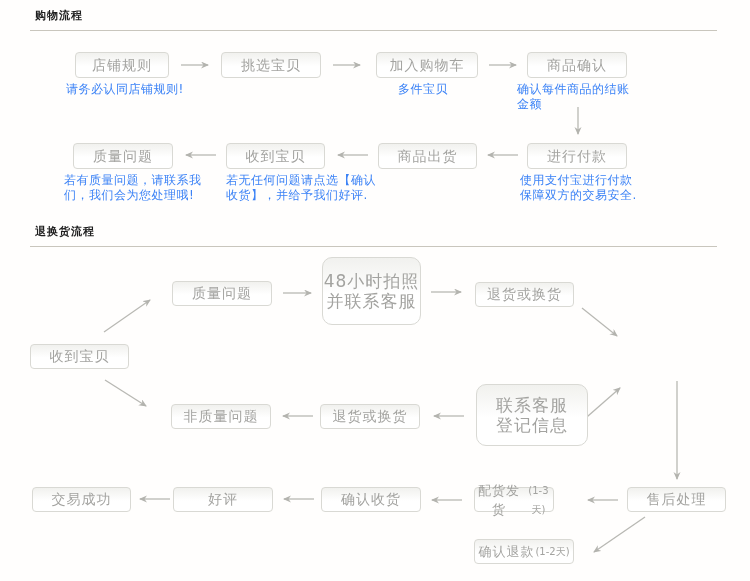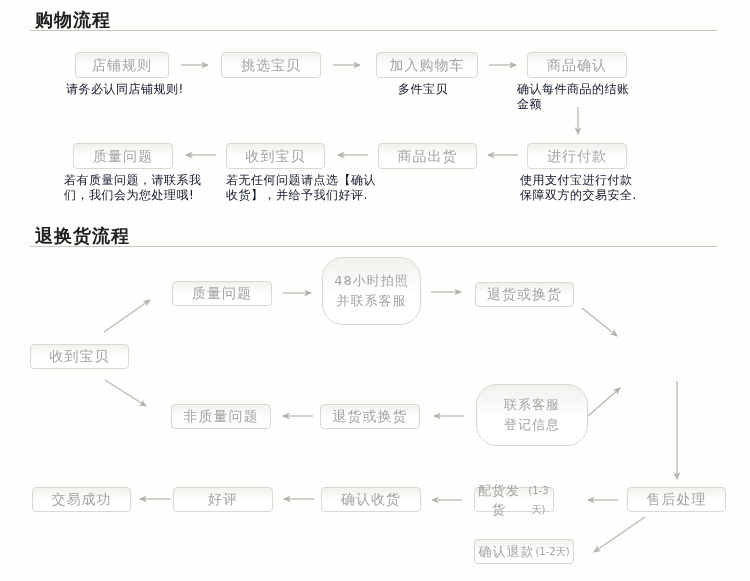--- a/index.html
+++ b/index.html
@@ -1,39 +1,39 @@
 <!DOCTYPE html>
 <html><head>
 <meta charset="utf-8">
 <style>
   html,body{margin:0;padding:0;background:#fff;}
   #stage{
     position:relative;width:750px;height:581px;background:#fffefd;overflow:hidden;
     font-family:"DejaVu Sans","Liberation Sans",sans-serif;
   }
   .section-title{
-    position:absolute;font-size:18px;font-weight:bold;color:#1f1f1f;letter-spacing:1px;
+    position:absolute;font-size:11px;font-weight:bold;color:#1f1f1f;letter-spacing:1px;
   }
   .divider{
     position:absolute;height:1px;background:#c9c6bd;width:687px;left:30px;
   }
   .node{
     position:absolute;box-sizing:border-box;
     border:1px solid #d9d9d4;border-radius:4px;
     background:linear-gradient(180deg,#f1f1ee 0%,#ffffff 55%);
     color:#a3a3a0;font-size:14px;letter-spacing:1px;
     display:flex;align-items:center;justify-content:center;
     white-space:pre-line;text-align:center;line-height:19px;
   }
-  .node.big{border-radius:21px;font-size:13px;line-height:20px;}
+  .node.big{border-radius:10px;font-size:17px;line-height:20px;}
   .node .small{font-size:10px;letter-spacing:0;margin-left:1px;}
   .node .main{letter-spacing:1px;}
   .node.compact{font-size:13px;letter-spacing:0.5px;}
   .caption{
-    position:absolute;font-size:12px;color:#0f172a;line-height:15px;
+    position:absolute;font-size:12px;color:#3b82f6;line-height:15px;
     white-space:pre-line;letter-spacing:0.5px;
   }
   svg.arrows{position:absolute;left:0;top:0;}
 </style>
 </head>
 <body>
 
 <div id="stage">
 
   <svg class="arrows" width="750" height="581">

